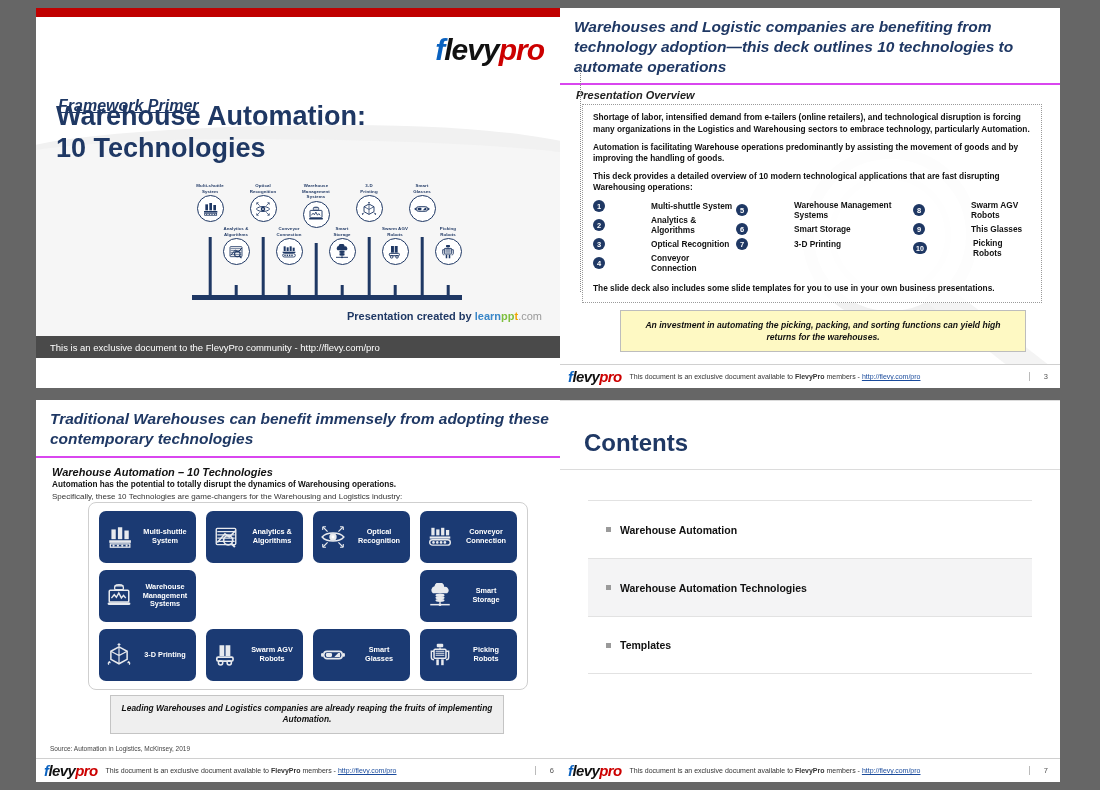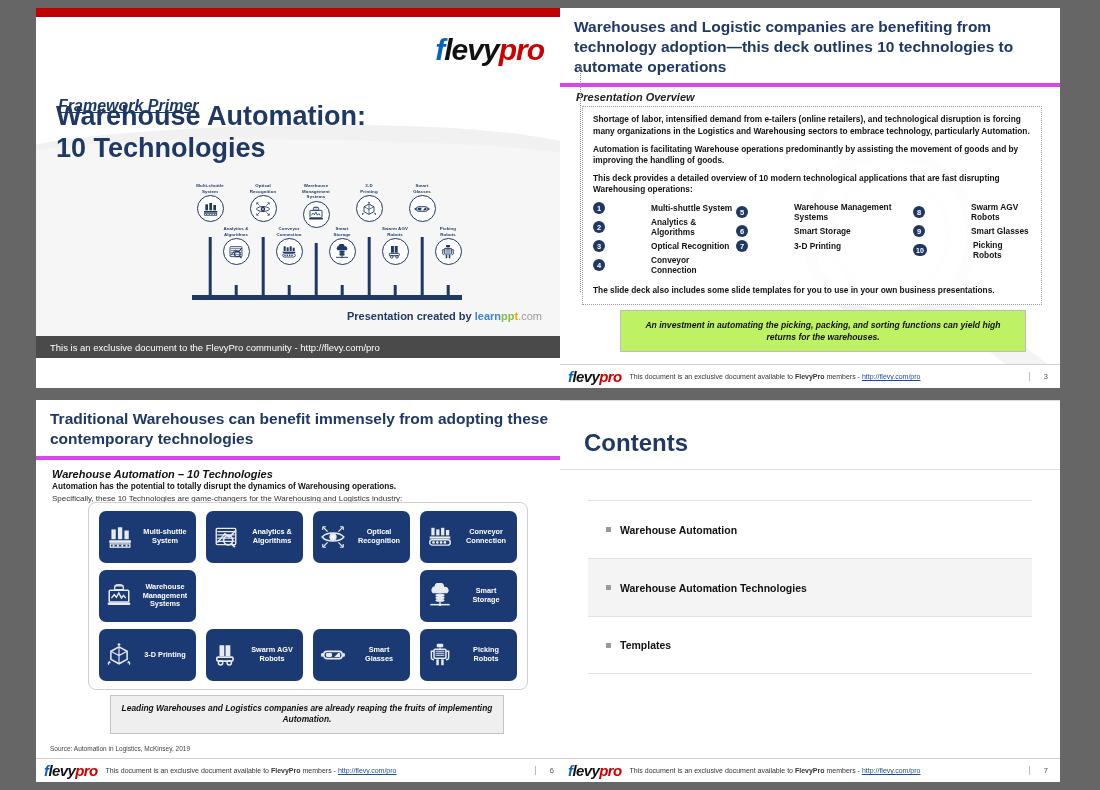--- a/index.html
+++ b/index.html
@@ -91,21 +91,22 @@
   .lp-com { color: #9a9a9a; font-weight: normal; }
   .s1-footer {
     position: absolute; left: 0; bottom: 0; width: 100%; height: 22px;
     background: #4a4a4a; color: #ffffff;
     font-size: 9.5px; display: flex; align-items: center; padding-left: 14px;
   }
 
   
   .sld-head {
     padding: 9px 14px 7px 14px;
-    border-bottom: 4px solid #d946ef;
+    border-bottom: 2px solid #d946ef;
+    font-style: italic;
   }
   .sld-head h1 {
     font-size: 15.5px; font-weight: bold; color: #1f3864; line-height: 1.28;
   }
   .sld-foot {
     position: absolute; left: 0; bottom: 0; width: 100%; height: 24px;
     border-top: 1px solid #d0d0d0; background: #fff;
     display: flex; align-items: center; padding: 0 6px 0 8px;
   }
   .foot-logo {
@@ -146,21 +147,21 @@
   .s2-item { display: flex; align-items: center; gap: 5px; }
   .num-badge {
     width: 12px; height: 12px; border-radius: 50%;
     background: #1f3864; color: #fff; font-size: 7.5px; font-weight: bold;
     display: flex; align-items: center; justify-content: center; flex: 0 0 auto;
   }
   .num-badge.wide { width: 14px; height: 12px; border-radius: 6px; font-size: 7px; }
   .s2-item span.t { font-size: 8.3px; font-weight: bold; color: #111; padding-left: 41px; }
   .s2-callout {
     position: absolute; left: 60px; right: 34px; bottom: 36px;
-    background: #bef264; border: 1px solid #bdbdbd;
+    background: #fef9c3; border: 1px solid #bdbdbd;
     padding: 8px 14px; text-align: center;
   }
   .s2-callout p {
     font-size: 8.6px; font-weight: bold; font-style: italic;
     color: #111; line-height: 1.4;
   }
   .s2-connector {
     position: absolute; left: 20px; top: 58px; width: 6px; bottom: 96px;
     border-left: 1px dotted #8a8a8a;
   }
@@ -488,21 +489,21 @@
                 <span class="t">3-D Printing</span>
               </div>
             </div>
           <div id="s2c3">
               <div class="s2-item" style="margin-bottom: 3px;">
                 <span class="num-badge">8</span>
                 <span class="t">Swarm AGV Robots</span>
               </div>
               <div class="s2-item" style="margin-bottom: 3px;">
                 <span class="num-badge">9</span>
-                <span class="t">Smart Glasses</span>
+                <span class="t">This Glasses</span>
               </div>
               <div class="s2-item" style="margin-bottom: 10px;">
                 <span class="num-badge wide">10</span>
                 <span class="t">Picking Robots</span>
               </div>
             </div>
         </div>
         <p style="margin-bottom:0">The slide deck also includes some slide templates for you to use in your own business presentations.</p>
       </div>
 

